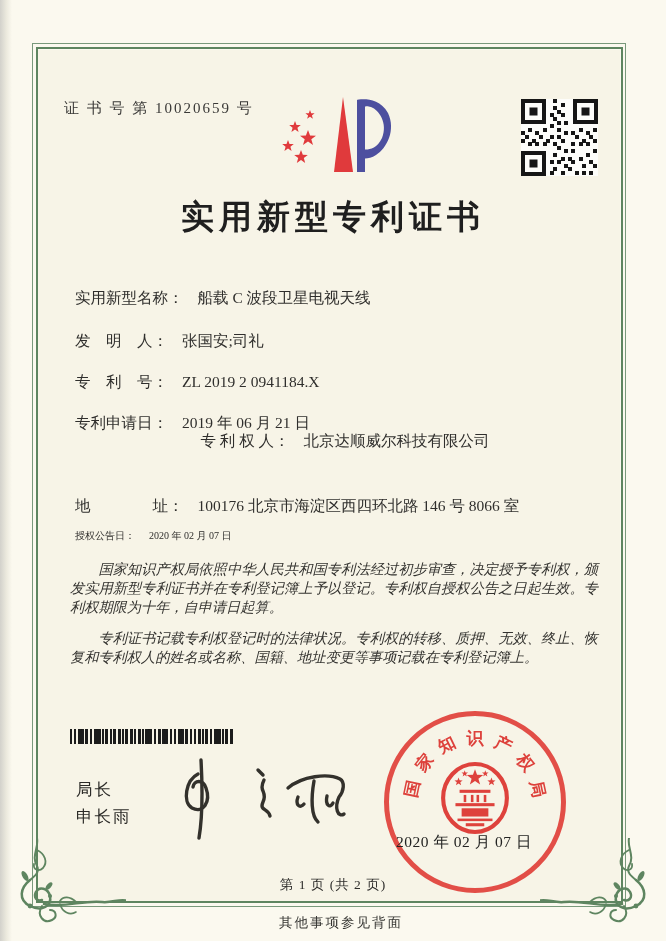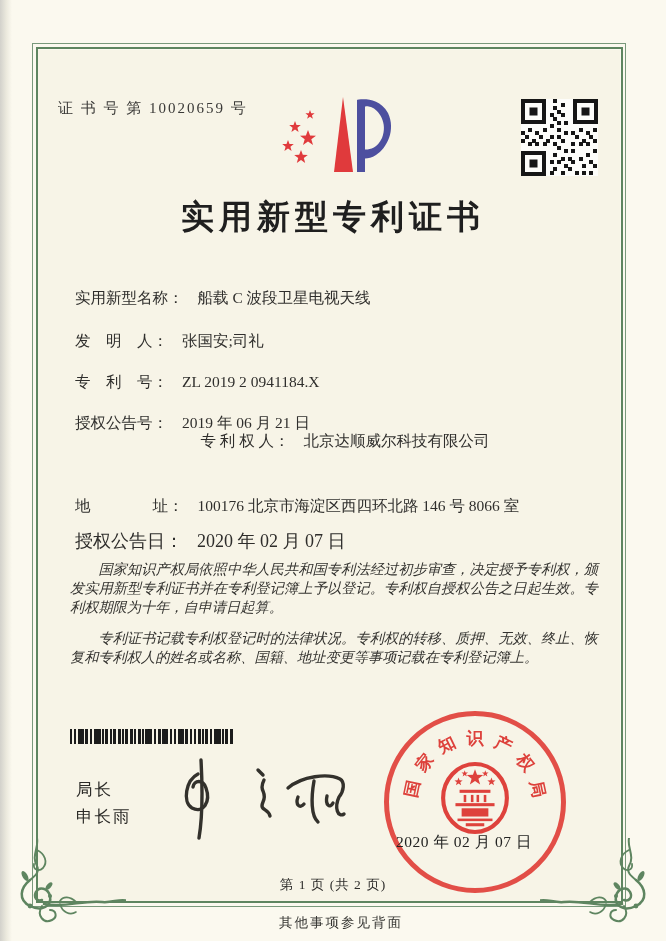--- a/index.html
+++ b/index.html
@@ -13,33 +13,33 @@
     background:linear-gradient(90deg,#d2d1cb,#eceade 55%,rgba(0,0,0,0));}
   .interior{position:absolute;left:38px;top:50px;width:582px;height:851px;background:#f7f4e7;}
   .frame-outer{position:absolute;left:32px;top:43px;width:592px;height:862px;
     border:1px solid #79997b;}
   .frame-inner{position:absolute;left:36px;top:47px;width:583px;height:852px;
     border:2px solid #5e8560;}
   .flourish{position:absolute;top:838px;width:110px;height:95px;}
   .flourish.left{left:16px;}
   .flourish.right{right:16px;transform:scaleX(-1);}
 
-  .cert-number{position:absolute;left:58px;top:99px;font-size:15px;letter-spacing:2px;color:#3a3937;}
+  .cert-number{position:absolute;left:64px;top:99px;font-size:15px;letter-spacing:2px;color:#3a3937;}
 
   .logo{position:absolute;left:278px;top:93px;width:120px;height:84px;}
   .qr{position:absolute;left:521px;top:99px;width:77px;height:77px;}
 
   .cert-title{position:absolute;left:0;top:195px;width:666px;text-align:center;
     font-size:33px;font-weight:bold;letter-spacing:5px;color:#1f1f1f;}
 
   .field-row{position:absolute;left:75px;width:540px;font-size:15.5px;color:#2f2e2c;white-space:nowrap;margin-top:7px;}
   .field-label{display:inline-block;color:#2f2e2c;}
   .field-value{margin-left:14px;}
   .r1{top:281px;} .r2{top:324px;} .r3{top:365px;} .r4{top:406px;} .r5{top:424px;text-align:center;} .r6{top:489px;}
-  .grant-row{position:absolute;left:75px;top:529px;width:540px;font-size:18px;white-space:nowrap;font-family:Liberation Serif, serif;}
+  .grant-row{position:absolute;left:75px;top:529px;width:540px;font-size:10px;white-space:nowrap;font-family:Liberation Serif, serif;}
   .grant-no{position:absolute;left:242px;top:0;}
 
   .paragraphs{position:absolute;left:70px;top:560px;width:528px;font-size:14.2px;
     line-height:18.8px;text-align:justify;color:#33322f;}
   .paragraphs p{margin:0;text-indent:2em;font-style:italic;}
   .paragraphs p + p{margin-top:13px;}
 
   .barcode{position:absolute;left:70px;top:729px;width:163px;height:15px;
     background-image:
       repeating-linear-gradient(90deg,#1c1c1c 0 2px,rgba(0,0,0,0) 2px 4px),
@@ -150,21 +150,21 @@
 <div class="field-row r1">
   <span class="field-label">实用新型名称：</span><span class="field-value">船载 C 波段卫星电视天线</span>
 </div>
 <div class="field-row r2">
   <span class="field-label">发　明　人：</span><span class="field-value">张国安;司礼</span>
 </div>
 <div class="field-row r3">
   <span class="field-label">专　利　号：</span><span class="field-value">ZL 2019 2 0941184.X</span>
 </div>
 <div class="field-row r4">
-  <span class="field-label">授权公告号：</span><span class="field-value">2019 年 06 月 21 日</span>
+  <span class="field-label">专利申请日：</span><span class="field-value">2019 年 06 月 21 日</span>
 </div>
 <div class="field-row r5">
   <span class="field-label">专 利 权 人：</span><span class="field-value">北京达顺威尔科技有限公司</span>
 </div>
 <div class="field-row r6">
   <span class="field-label">地　　　　址：</span><span class="field-value">100176  北京市海淀区西四环北路 146 号 8066 室</span>
 </div>
 
 <div class="grant-row">
   <span>授权公告日：</span><span class="field-value">2020 年 02 月 07 日</span>

